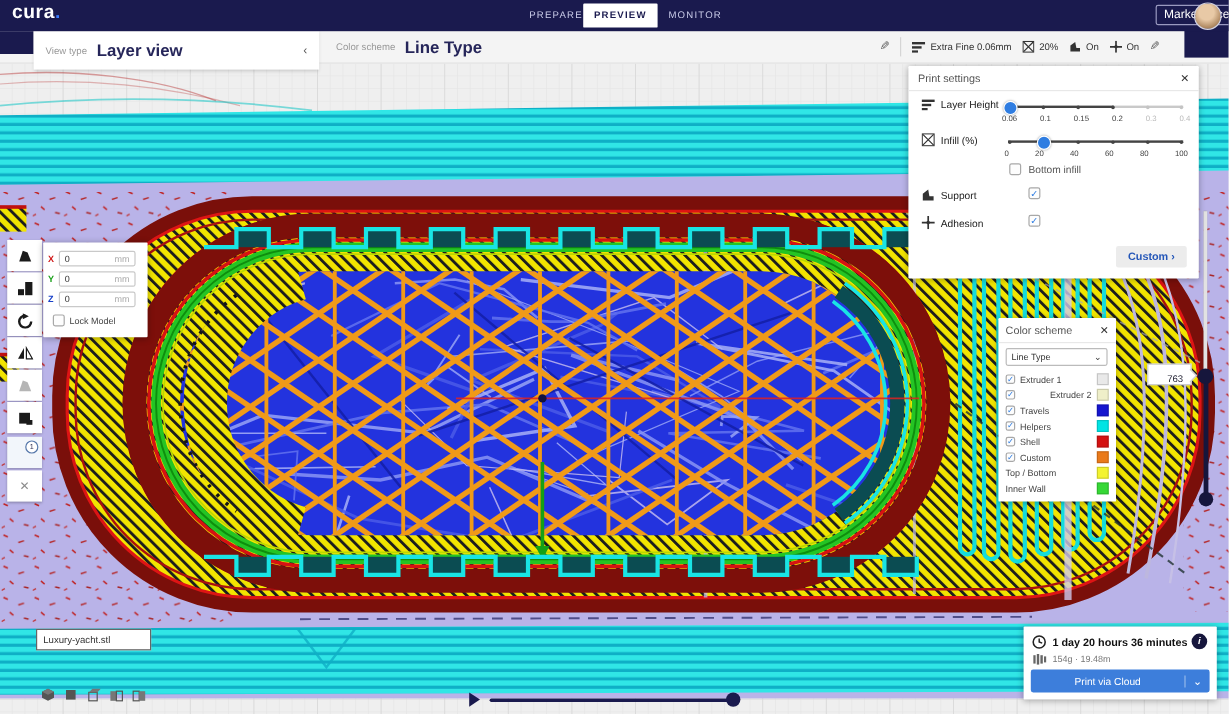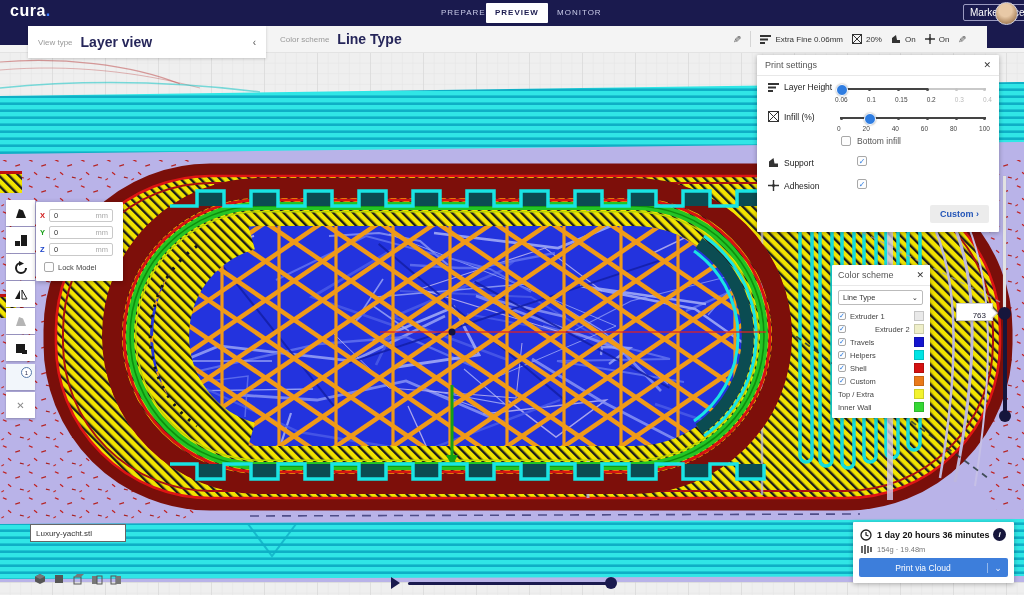--- a/index.html
+++ b/index.html
@@ -499,21 +499,21 @@
         <span class="cb">✓</span>
         <span>Shell</span>
         <span class="swatch" style="background: rgb(212, 17, 17);"></span>
       </div>
     <div class="legend-row" style="top:110px;">
         <span class="cb">✓</span>
         <span>Custom</span>
         <span class="swatch" style="background: rgb(234, 122, 26);"></span>
       </div>
     <div class="legend-row" style="top:123px;">
-        <span>Top / Extra</span>
+        <span>Top / Bottom</span>
         <span class="swatch" style="background: rgb(243, 243, 47);"></span>
       </div>
     <div class="legend-row" style="top:136px;">
         <span>Inner Wall</span>
         <span class="swatch" style="background: rgb(53, 216, 53);"></span>
       </div>
   </div>
 
   <div class="tool-tile" style="top:200px;">
       <svg width="14" height="13">

